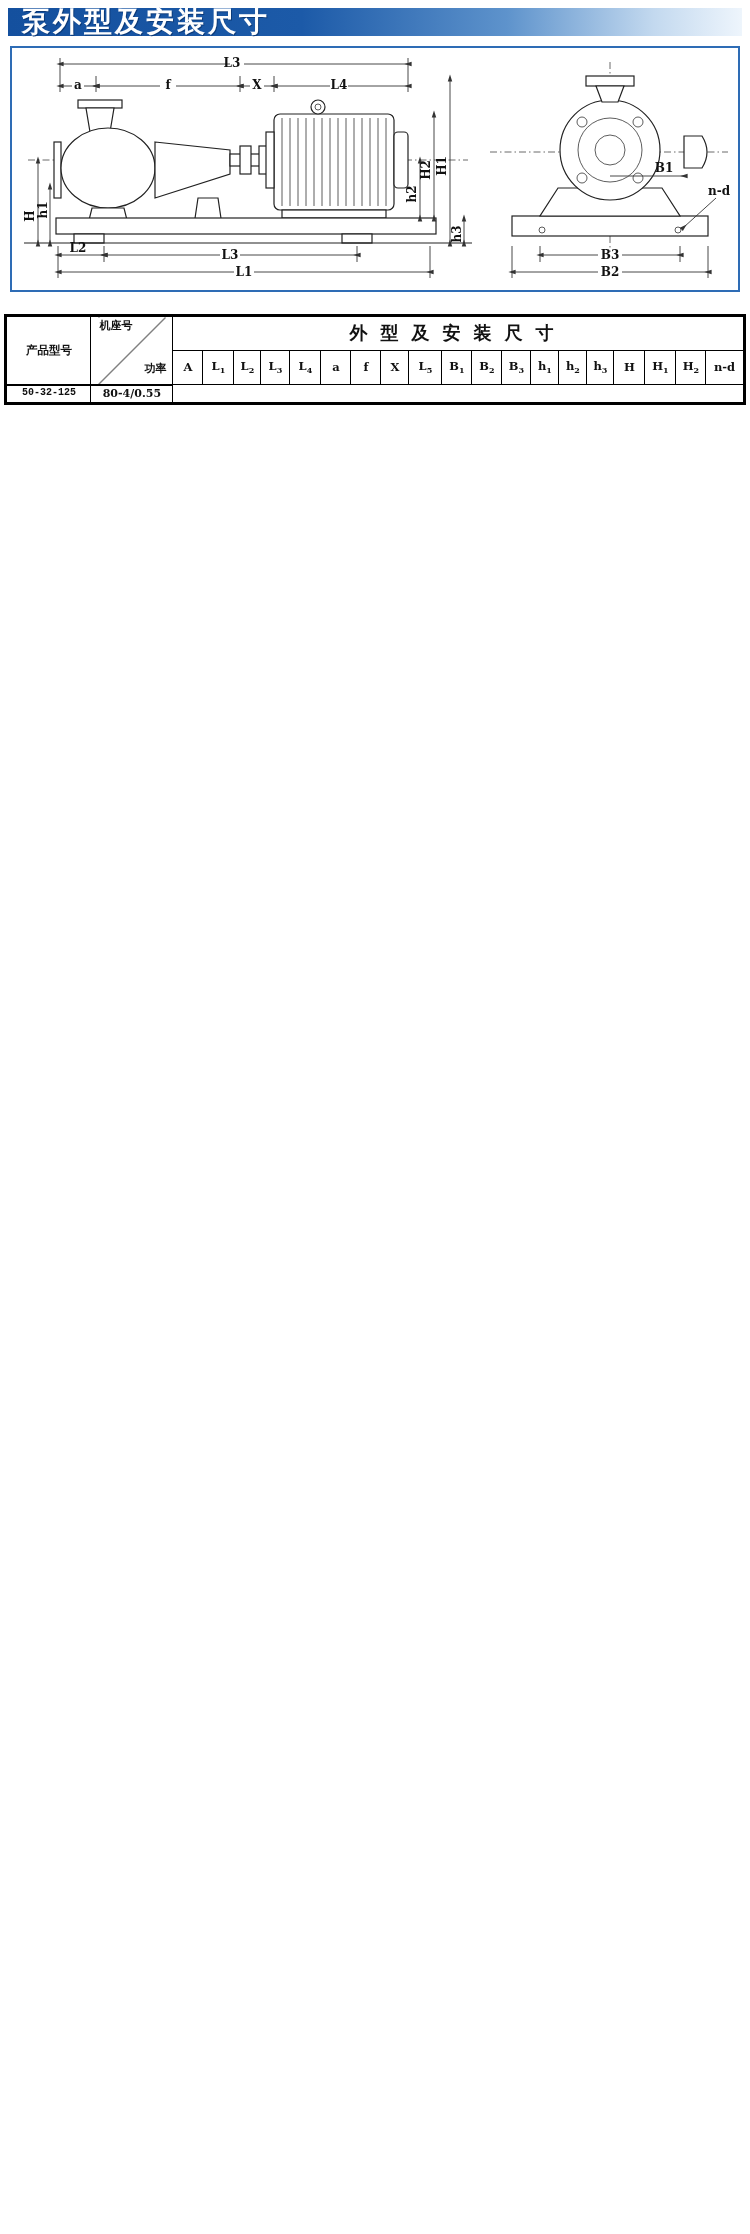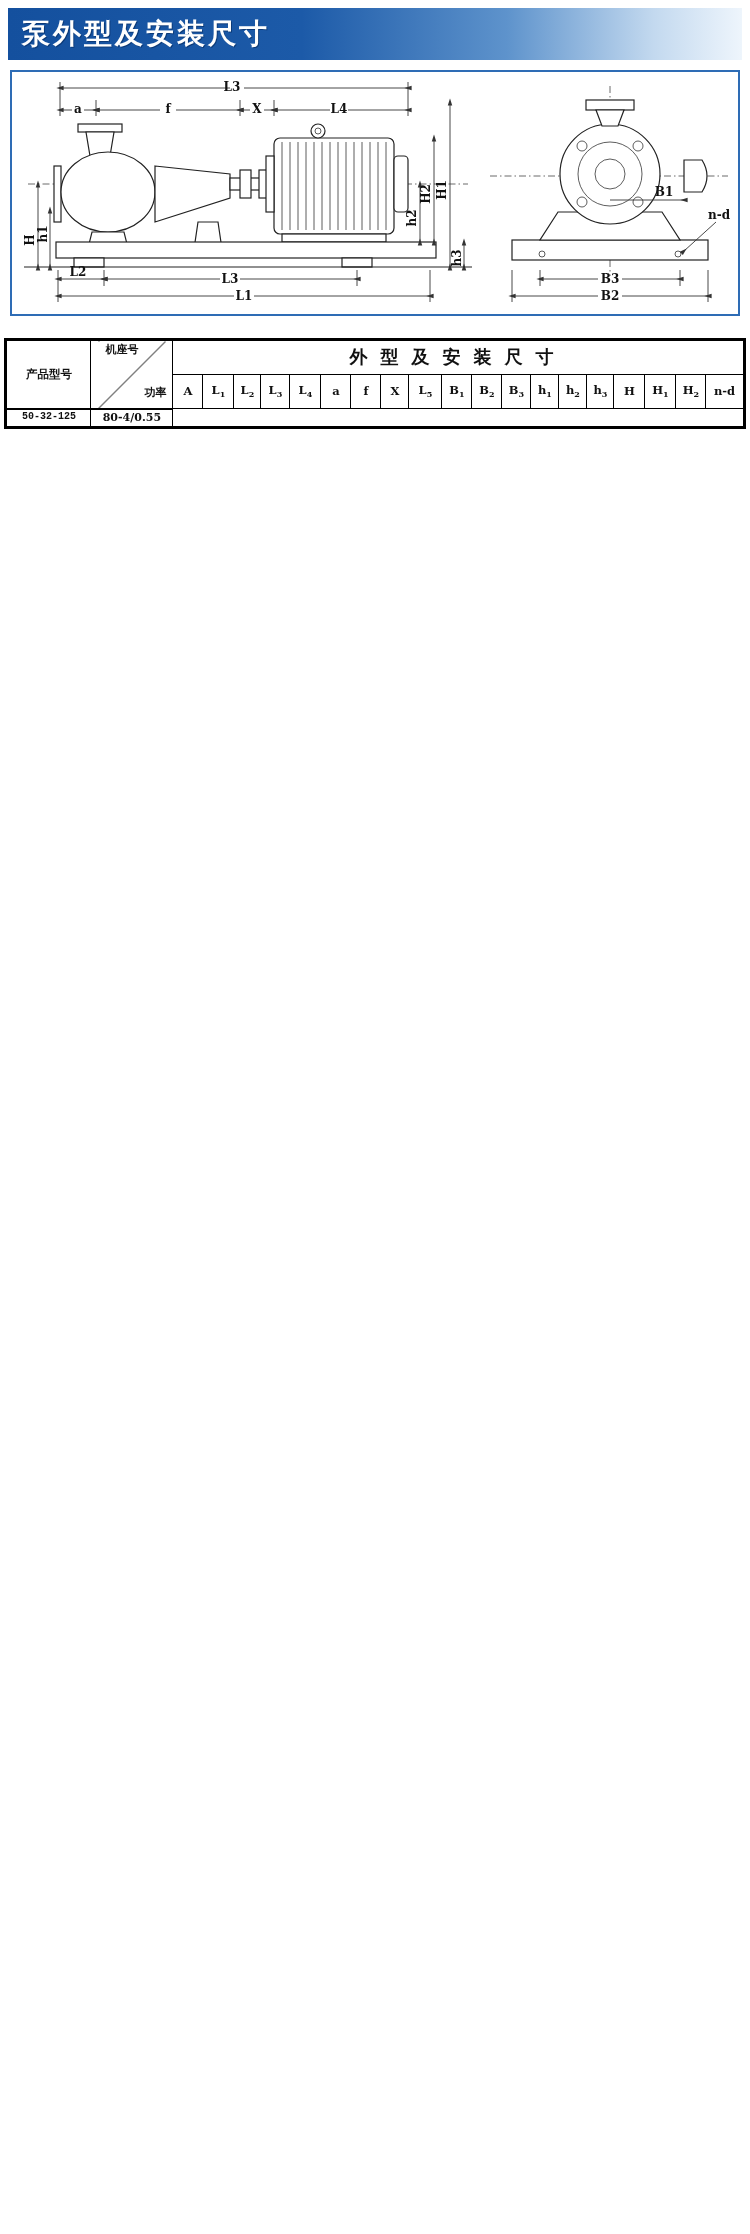--- a/index.html
+++ b/index.html
@@ -1,18 +1,18 @@
 <!DOCTYPE html>
 <html><head>
 <meta charset="utf-8">
 <style>
   html,body{margin:0;padding:0;background:#ffffff;}
   .page{width:750px;margin:0 auto;background:#fff;font-family:"DejaVu Serif",serif;}
   
-  .banner{height:52px;margin:8px 8px 0 8px;display:flex;align-items:center;
+  .banner{height:28px;margin:8px 8px 0 8px;display:flex;align-items:center;
     background:linear-gradient(90deg,#14509e 0%,#1c5aa8 40%,#5e93cc 68%,#c3d9ef 88%,#eef5fc 100%);}
   .banner .title{color:#ffffff;font-weight:bold;font-size:28px;letter-spacing:3px;padding-left:14px;
     font-family:"DejaVu Sans",sans-serif;text-shadow:1px 1px 0 #0c3a78;}
   
   .drawing{margin:10px 10px 0 10px;border:2px solid #2e6cb5;background:#fff;height:242px;position:relative;}
   .drawing svg{display:block;}
   .dwg-line{stroke:#222;stroke-width:1.2;fill:none;}
   .dwg-thin{stroke:#333;stroke-width:0.8;fill:none;}
   .dwg-dim{stroke:#333;stroke-width:0.9;fill:none;}
   .dwg-dash{stroke:#444;stroke-width:0.8;stroke-dasharray:7 3 1.5 3;fill:none;}
@@ -26,21 +26,21 @@
     font-weight:bold;color:#111;overflow:hidden;line-height:1.05;}
   .dims thead th{font-size:11.5px;height:33px;}
   .dims thead .dimtitle{letter-spacing:13px;font-size:18px;}
   .dims tr.gstart td{border-top:2.5px solid #000;}
   .s1 tbody td{height:16px;font-size:9.5px;}
   .s1 td.model{font-size:10px;font-family:Liberation Mono, monospace;}
   .s1 td.motor{font-size:11px;}
   
   th.diag{position:relative;padding:0;
     background:linear-gradient(135deg,transparent calc(50% - 0.7px),#000 calc(50% - 0.7px),#000 calc(50% + 0.7px),transparent calc(50% + 0.7px));}
-  th.diag .tl{position:absolute;top:3px;left:14px;font-size:11px;}
+  th.diag .tl{position:absolute;top:3px;left:8px;font-size:11px;}
   th.diag .br{position:absolute;bottom:9px;right:6px;font-size:11px;}
   sub{font-size:70%;}
 </style>
 </head>
 <body>
 
 <div class="page">
 
   <div class="banner">
     <span class="title">泵外型及安装尺寸</span>

